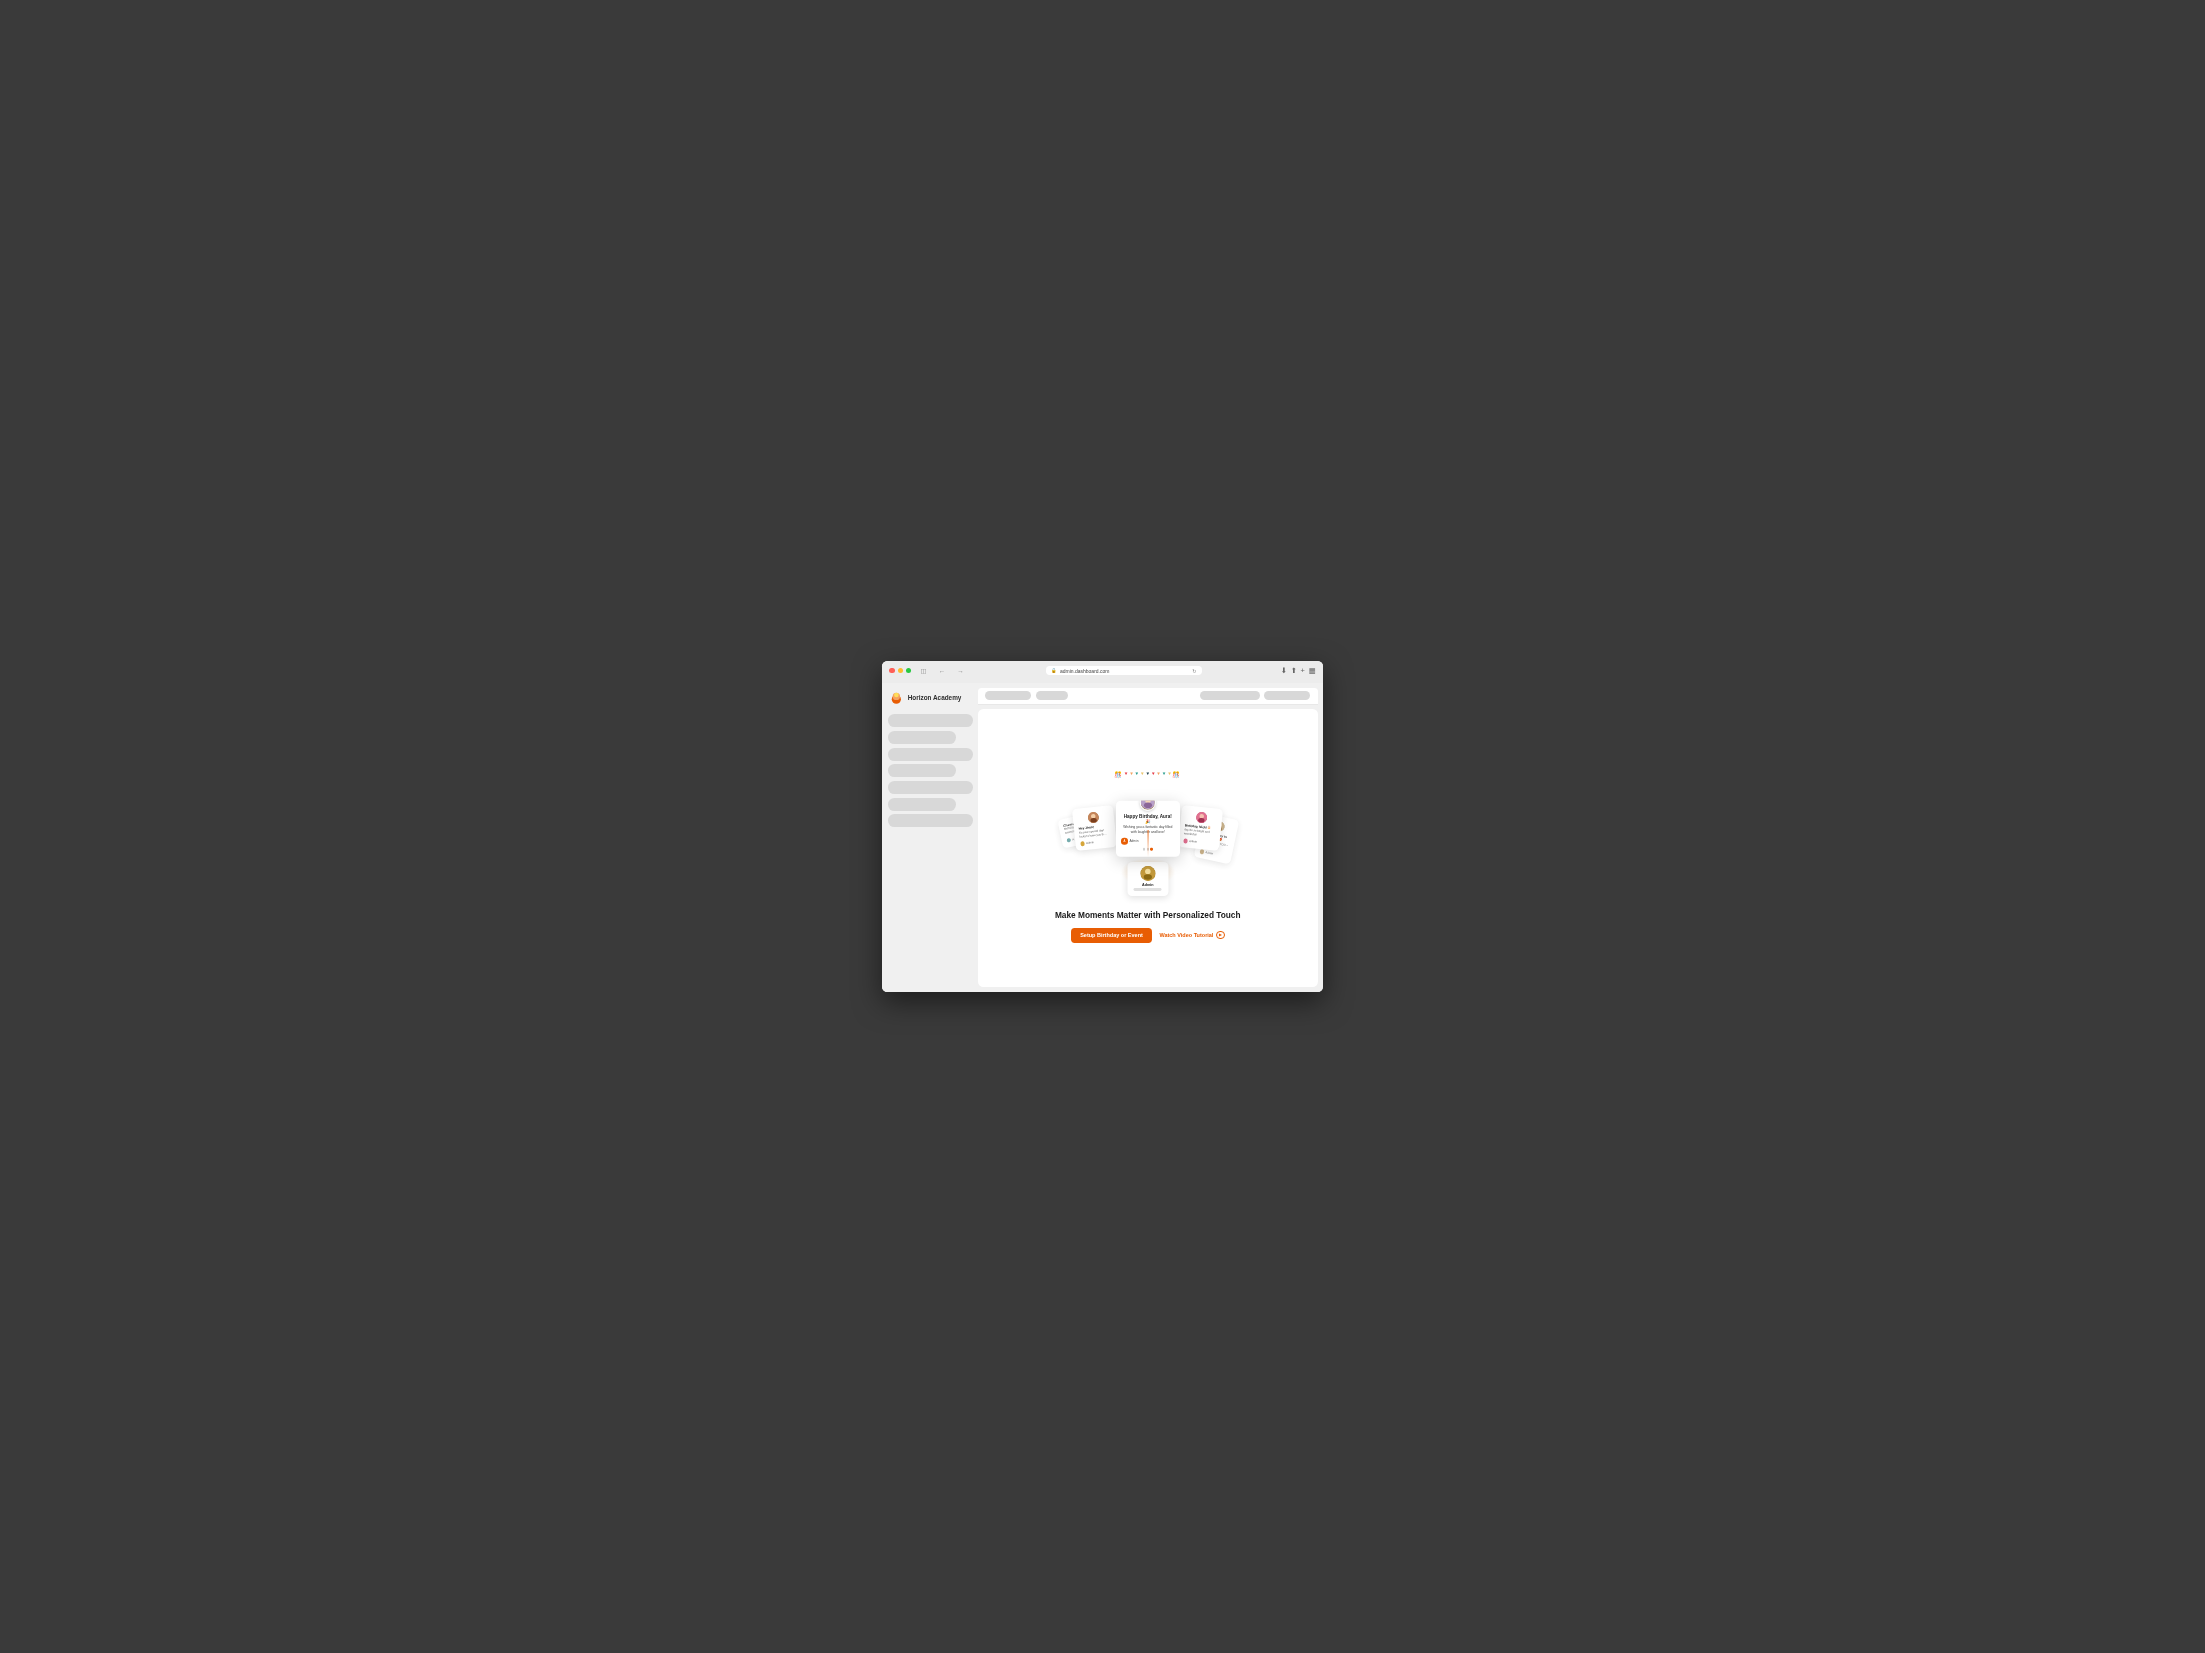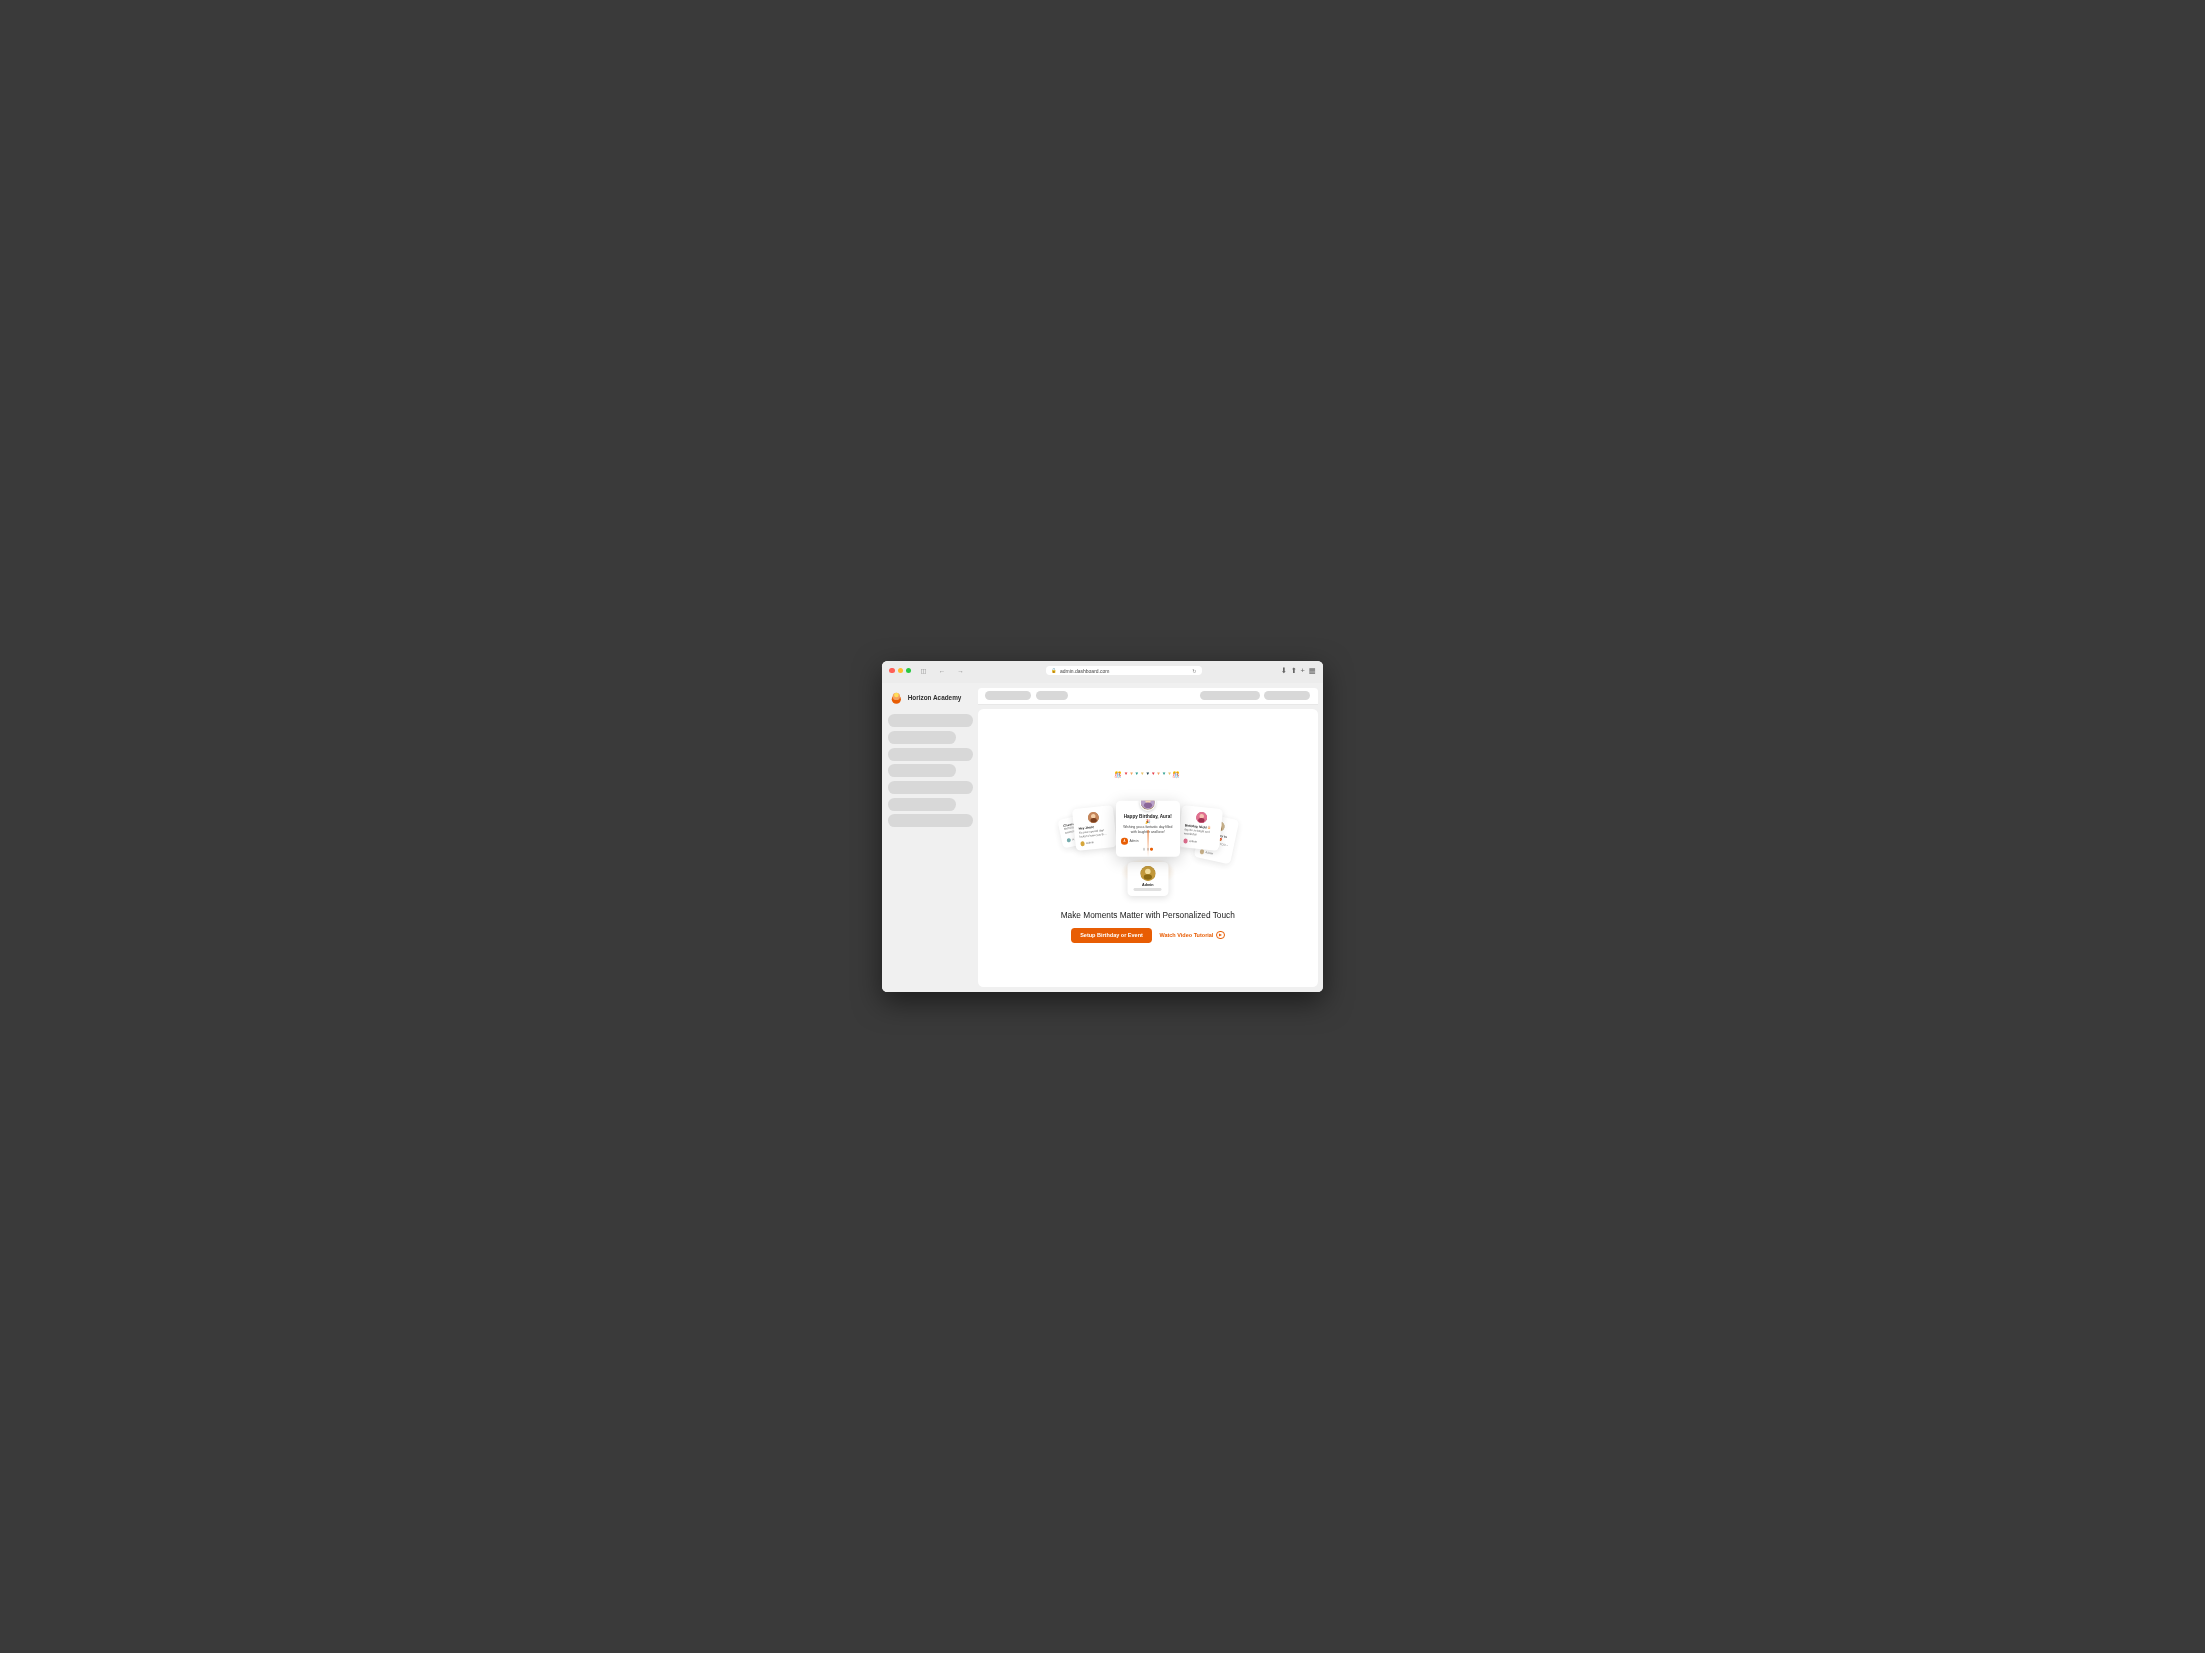--- a/index.html
+++ b/index.html
@@ -299,21 +299,21 @@
       height: 27.6px;
       background: linear-gradient(to bottom, #e85d04, transparent);
       z-index: 5;
     }
     
     .cta-section {
       text-align: center;
     }
     .cta-headline {
       font-size: 8.3px;
-      font-weight: 400;
+      font-weight: 700;
       color: #1a1a1a;
       margin-bottom: 7.4px;
     }
     .cta-buttons {
       display: flex;
       align-items: center;
       justify-content: center;
       gap: 7.4px;
     }
     .btn-primary {

